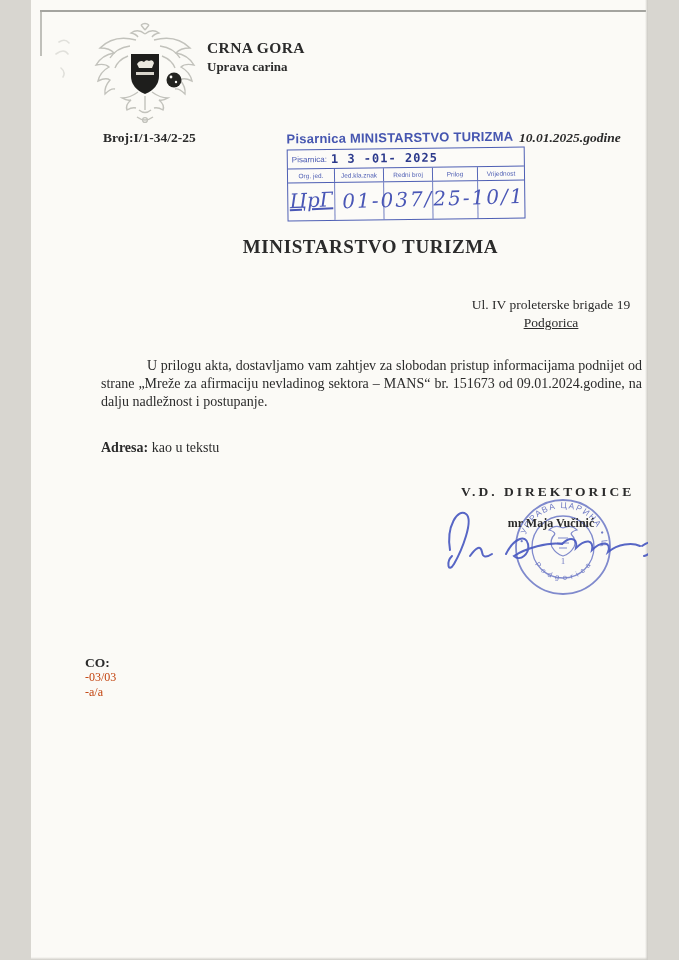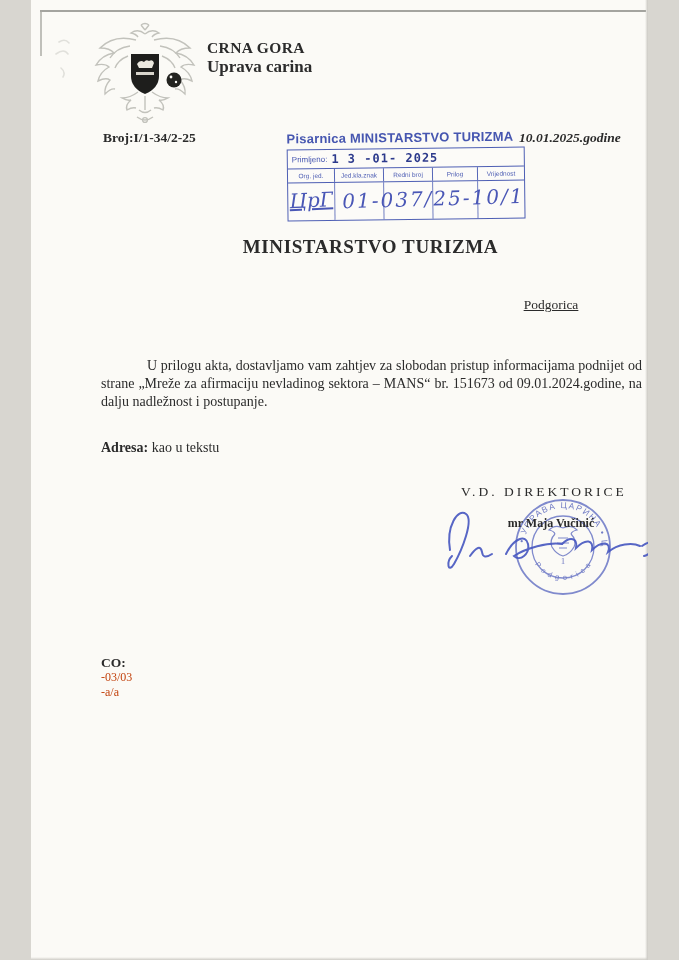--- a/index.html
+++ b/index.html
@@ -16,21 +16,21 @@
   .edge-top{position:absolute;left:9px;right:2px;top:10px;height:2px;background:#8f8f8a;opacity:.8;}
   .edge-left{position:absolute;left:9px;top:10px;width:2px;height:46px;background:#a7a7a1;opacity:.7;}
   .edge-right{position:absolute;right:0;top:0;width:3px;height:100%;background:linear-gradient(to left,#c9c7c1,transparent);}
   .edge-bottom{position:absolute;left:0;bottom:0;height:3px;width:100%;background:linear-gradient(to top,#cfcdc7,transparent);}
 
   
   .emblem{position:absolute;left:55px;top:20px;width:118px;height:108px;}
   .noise-squiggle{position:absolute;left:22px;top:34px;width:40px;height:50px;opacity:.5;}
   .org-block{position:absolute;left:176px;top:38px;line-height:19px;}
   .org-country{font-size:15.5px;font-weight:bold;letter-spacing:.4px;}
-  .org-name{font-size:17px;font-weight:bold;}
+  .org-name{font-size:13px;font-weight:bold;}
   .addr-block{position:absolute;right:86px;top:38px;text-align:right;font-size:12.5px;line-height:17px;color:#33332f;}
 
   
   .ref-number{position:absolute;left:72px;top:130px;font-size:13.5px;font-weight:bold;}
   .ref-date{position:absolute;left:488px;top:130px;font-size:13.5px;font-weight:bold;font-style:italic;}
 
   
   .stamp{position:absolute;left:256px;top:130px;width:238px;transform:rotate(-0.7deg);}
   .stamp-title{font-family:"Liberation Sans",sans-serif;font-size:13px;font-weight:bold;color:#4656b0;white-space:nowrap;letter-spacing:.2px;}
   .stamp-box{margin-top:3px;border:1.6px solid rgba(68,86,176,.95);background:rgba(255,255,255,.25);}
@@ -51,27 +51,27 @@
   .recipient-name{position:absolute;left:0;width:679px;top:236px;text-align:center;font-size:19px;font-weight:bold;letter-spacing:.6px;}
   .recipient-addr{position:absolute;left:400px;top:296px;width:240px;text-align:center;font-size:13.5px;line-height:18px;}
   .recipient-city{text-decoration:underline;}
 
   
   .body-par{position:absolute;left:70px;top:357px;width:541px;font-size:14px;line-height:18px;text-align:justify;text-indent:46px;}
   .prilog{position:absolute;left:70px;top:440px;font-size:14px;}
   .prilog b{font-weight:bold;}
 
   
-  .signoff-title{position:absolute;left:430px;top:484px;font-size:13.5px;font-weight:normal;letter-spacing:3px;white-space:nowrap;}
+  .signoff-title{position:absolute;left:430px;top:484px;font-size:13.5px;font-weight:bold;letter-spacing:3px;white-space:nowrap;}
   .signoff-name{position:absolute;left:425px;top:516px;width:190px;text-align:center;font-size:12px;font-weight:bold;z-index:3;}
   .seal{position:absolute;left:477px;top:492px;width:110px;height:110px;opacity:.85;z-index:1;}
   .sig{position:absolute;left:405px;top:498px;width:250px;height:86px;z-index:2;}
 
   
-  .footer{position:absolute;left:70px;top:655px;font-size:13px;line-height:15px;}
+  .footer{position:absolute;left:54px;top:655px;font-size:13px;line-height:15px;}
   .footer .co{font-weight:bold;font-size:13.5px;}
   .footer .fl{font-size:12px;color:#c2410c;}
 </style>
 </head>
 <body>
 
 <div class="scan">
 
   <div class="edge-top"></div>
   <div class="edge-left"></div>
@@ -109,21 +109,21 @@
   </div>
 
 
   <div class="ref-number">Broj:I/1-34/2-25</div>
   <div class="ref-date">10.01.2025.godine</div>
 
   <div class="stamp">
     <div class="stamp-title">Pisarnica MINISTARSTVO TURIZMA</div>
     <div class="stamp-box">
       <div class="stamp-row1">
-        <span class="received-label">Primljeno:</span>
+        <span class="received-label">Pisarnica:</span>
         <span class="received-date">1 3 -01- 2025</span>
       </div>
       <div class="stamp-cols">
         <div class="col w1">Org. jed.</div>
         <div class="col w2">Jed.kla.znak</div>
         <div class="col w3">Redni broj</div>
         <div class="col w4">Prilog</div>
         <div class="col w5">Vrijednost</div>
       </div>
       <div class="stamp-entry">
@@ -136,20 +136,21 @@
         </div>
         <div class="hand entry-org">ЦрГ</div>
         <div class="hand entry-number">01-037/25-10/1</div>
       </div>
     </div>
   </div>
 
   <div class="recipient-name">MINISTARSTVO TURIZMA</div>
 
   <div class="recipient-addr">
+    <div>Ul. IV proleterske brigade 19</div>
     <div class="recipient-city">Podgorica</div>
   </div>
 
   <div class="body-par">U prilogu akta, dostavljamo vam zahtjev za slobodan pristup informacijama podnijet od strane „Mreže za afirmaciju nevladinog sektora – MANS“ br. 151673 od 09.01.2024.godine, na dalju nadležnost i postupanje.</div>
 
   <div class="prilog"><b>Adresa:</b><span> kao u tekstu</span></div>
 
   <div class="signoff-title">V.D. DIREKTORICE</div>
   <div class="signoff-name">mr Maja Vučinić</div>
 

